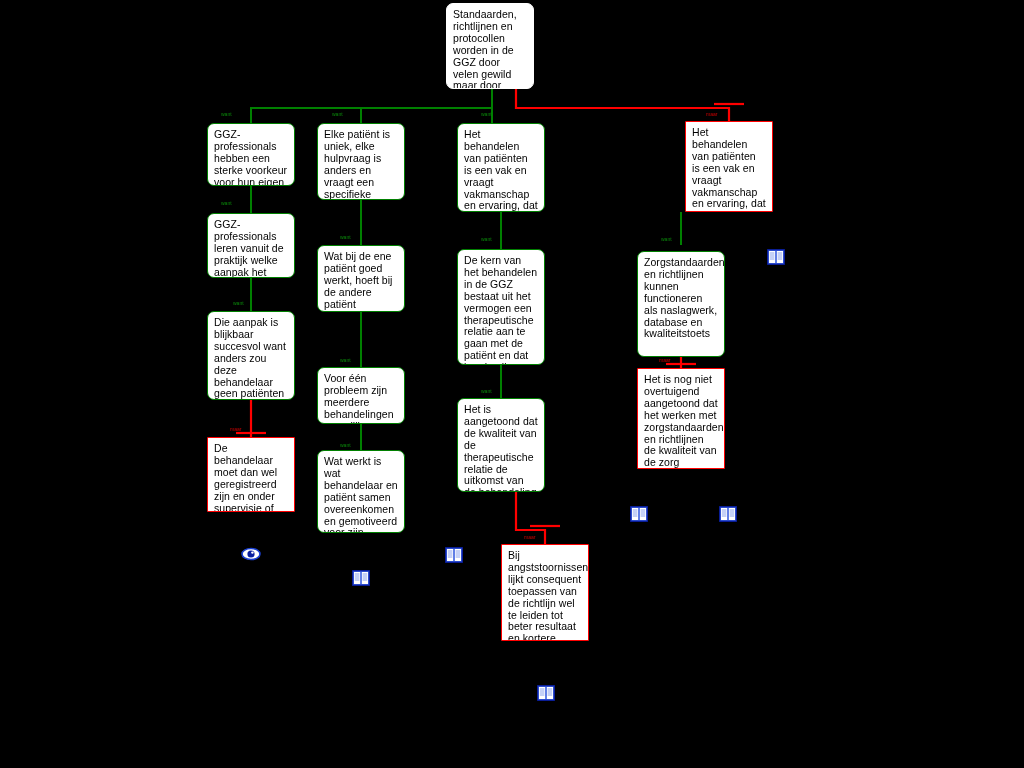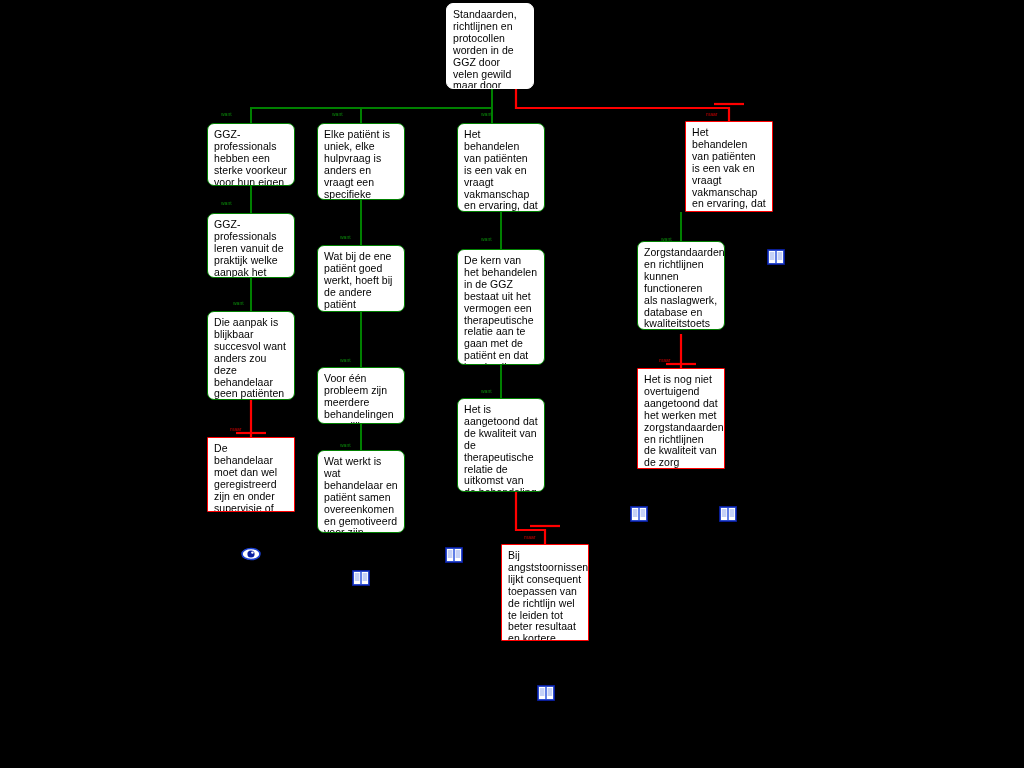--- a/index.html
+++ b/index.html
@@ -95,21 +95,21 @@
 
   <div class="node" style="left:207px;top:213px;width:88px;height:65px;">
     <span>GGZ-professionals leren vanuit de praktijk welke aanpak het beste bij hen past</span>
   </div>
   <div class="node" style="left:317px;top:245px;width:88px;height:67px;">
     <span>Wat bij de ene patiënt goed werkt, hoeft bij de andere patiënt helemaal niet te werken</span>
   </div>
   <div class="node" style="left:457px;top:249px;width:88px;height:116px;">
     <span>De kern van het behandelen in de GGZ bestaat uit het vermogen een therapeutische relatie aan te gaan met de patiënt en dat leer je alleen door de praktijk en supervisie/intervisie</span>
   </div>
-  <div class="node" style="left:637px;top:241px;width:88px;height:89px;">
+  <div class="node" style="left:637px;top:251px;width:88px;height:106px;">
     <span>Zorgstandaarden en richtlijnen kunnen functioneren als naslagwerk, database en kwaliteitstoets</span>
   </div>
 
   <div class="elabel g" style="left:233px;top:300px;">want</div>
   <div class="elabel g" style="left:340px;top:357px;">want</div>
   <div class="elabel g" style="left:481px;top:388px;">want</div>
   <div class="elabel r" style="left:659px;top:357px;">maar</div>
 
   <div class="node" style="left:207px;top:311px;width:88px;height:89px;">
     <span>Die aanpak is blijkbaar succesvol want anders zou deze behandelaar geen patiënten meer verwezen krijgen</span>

